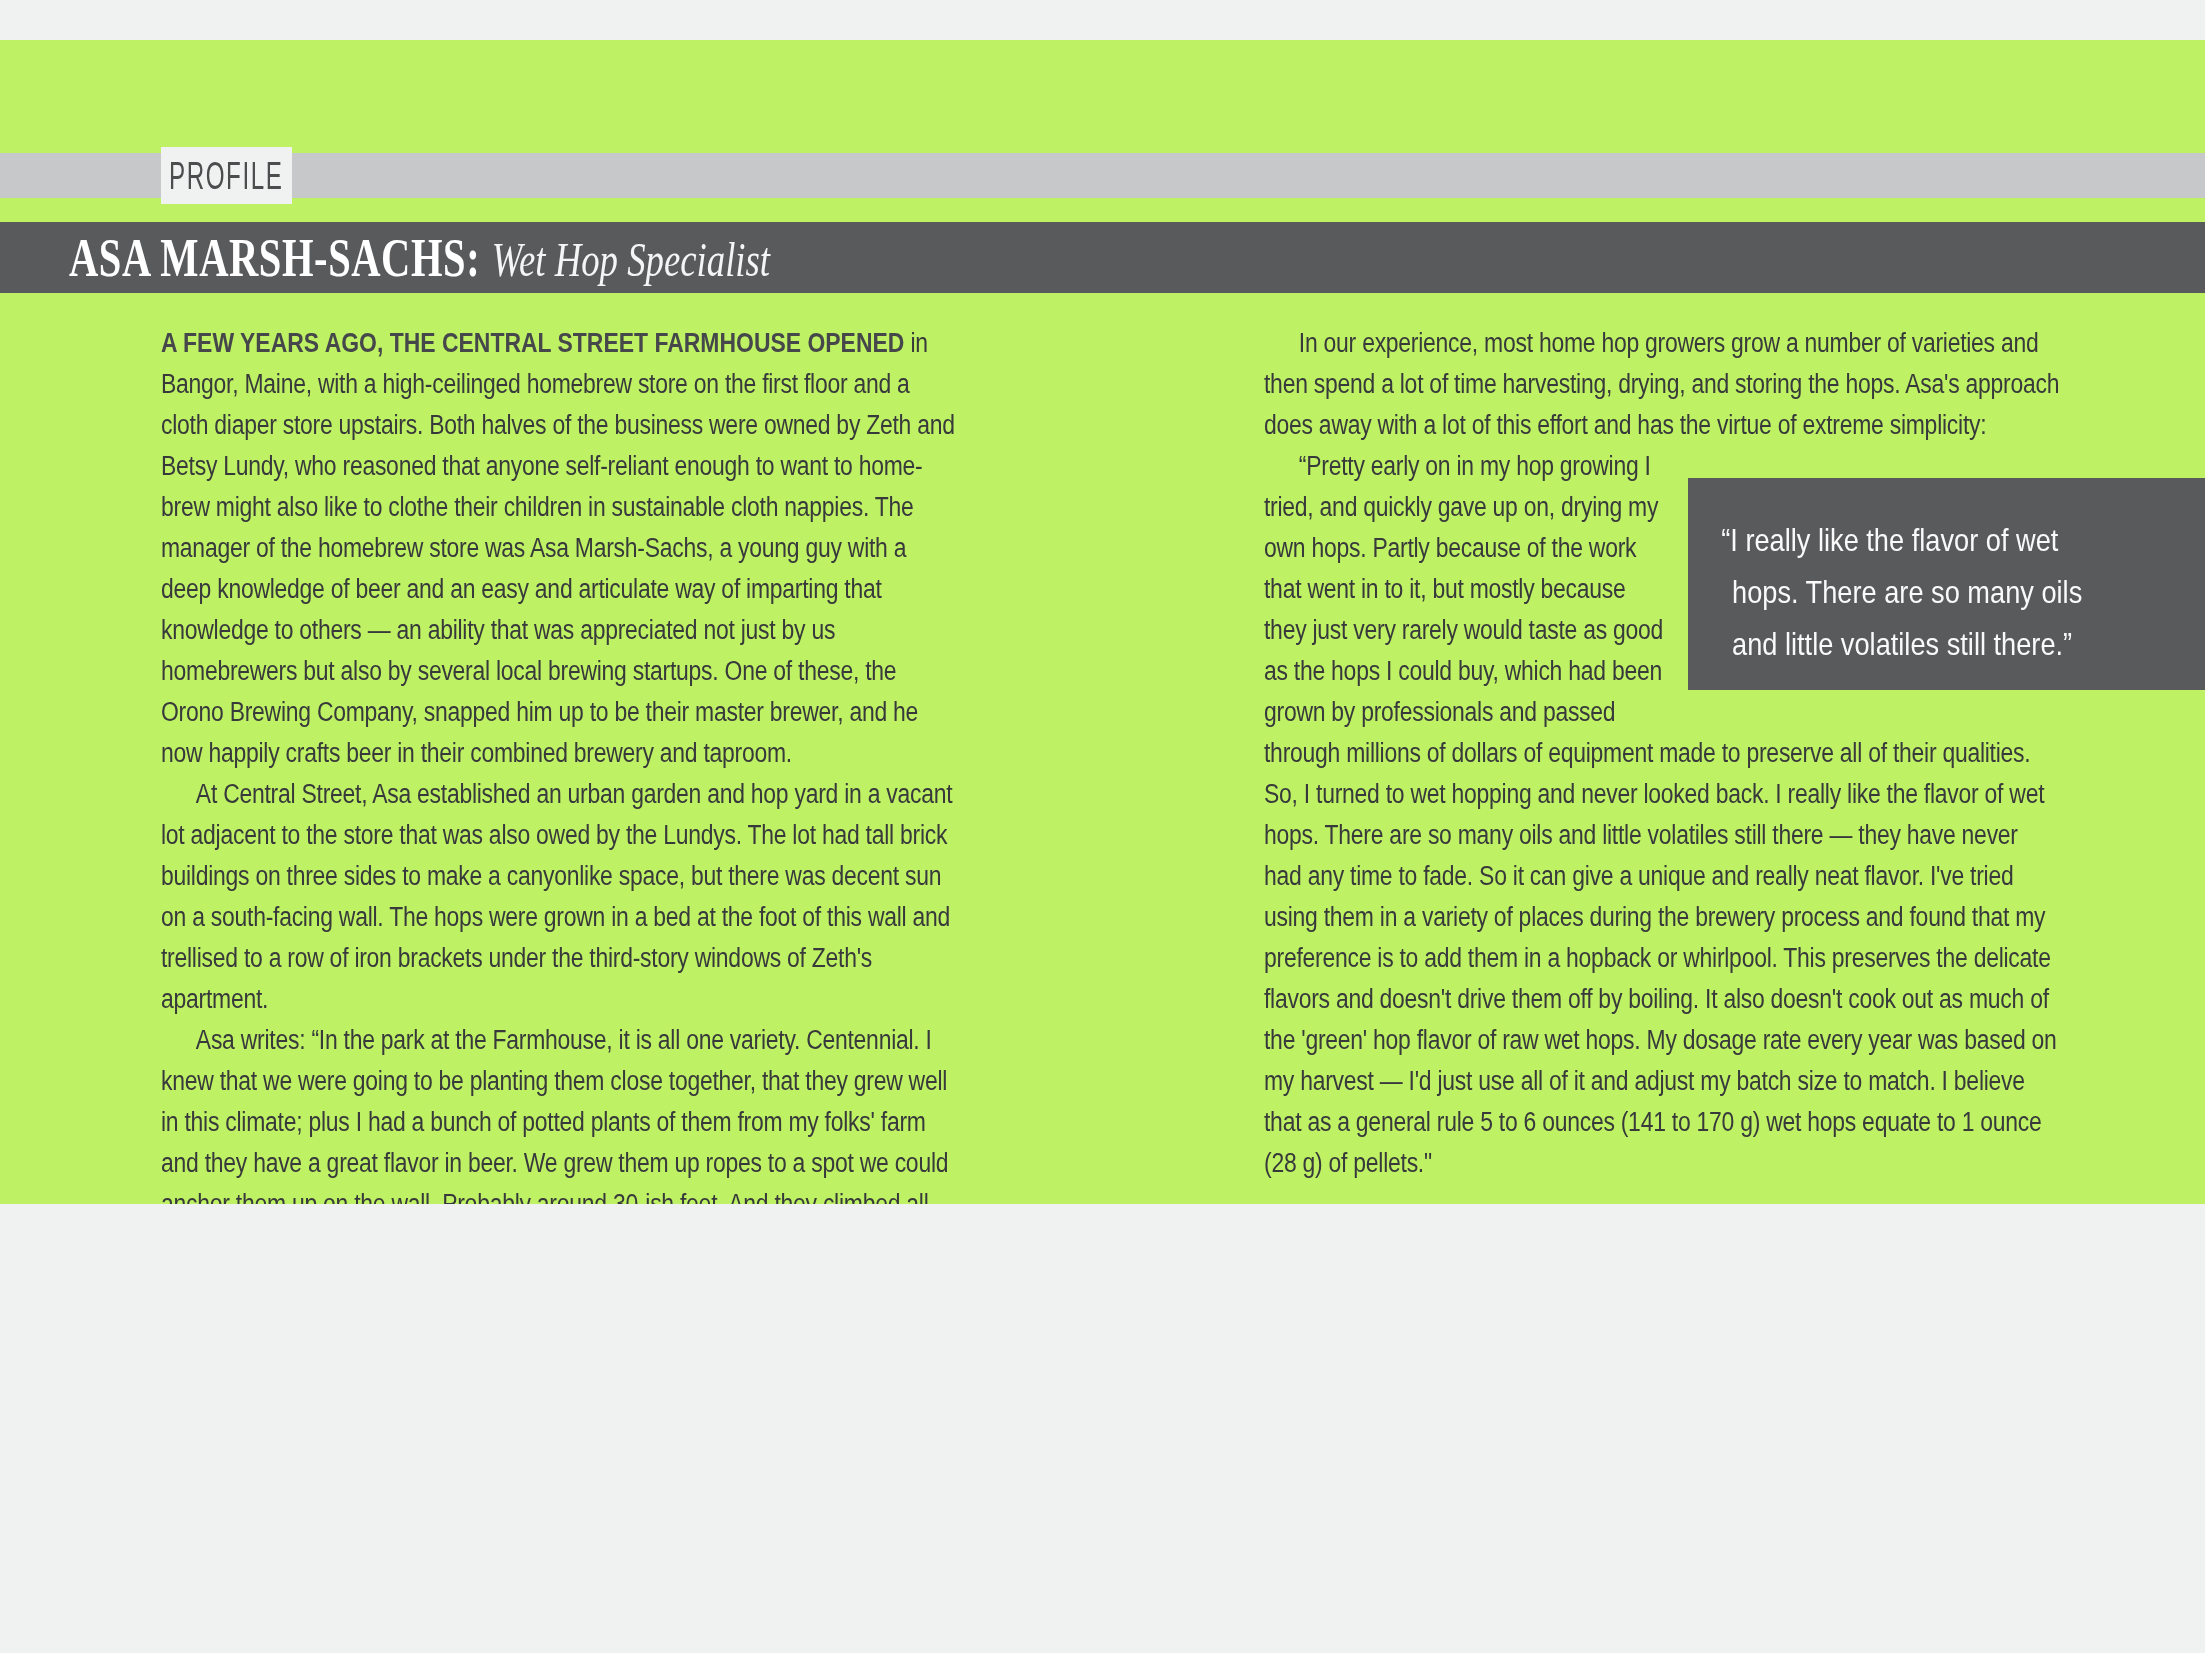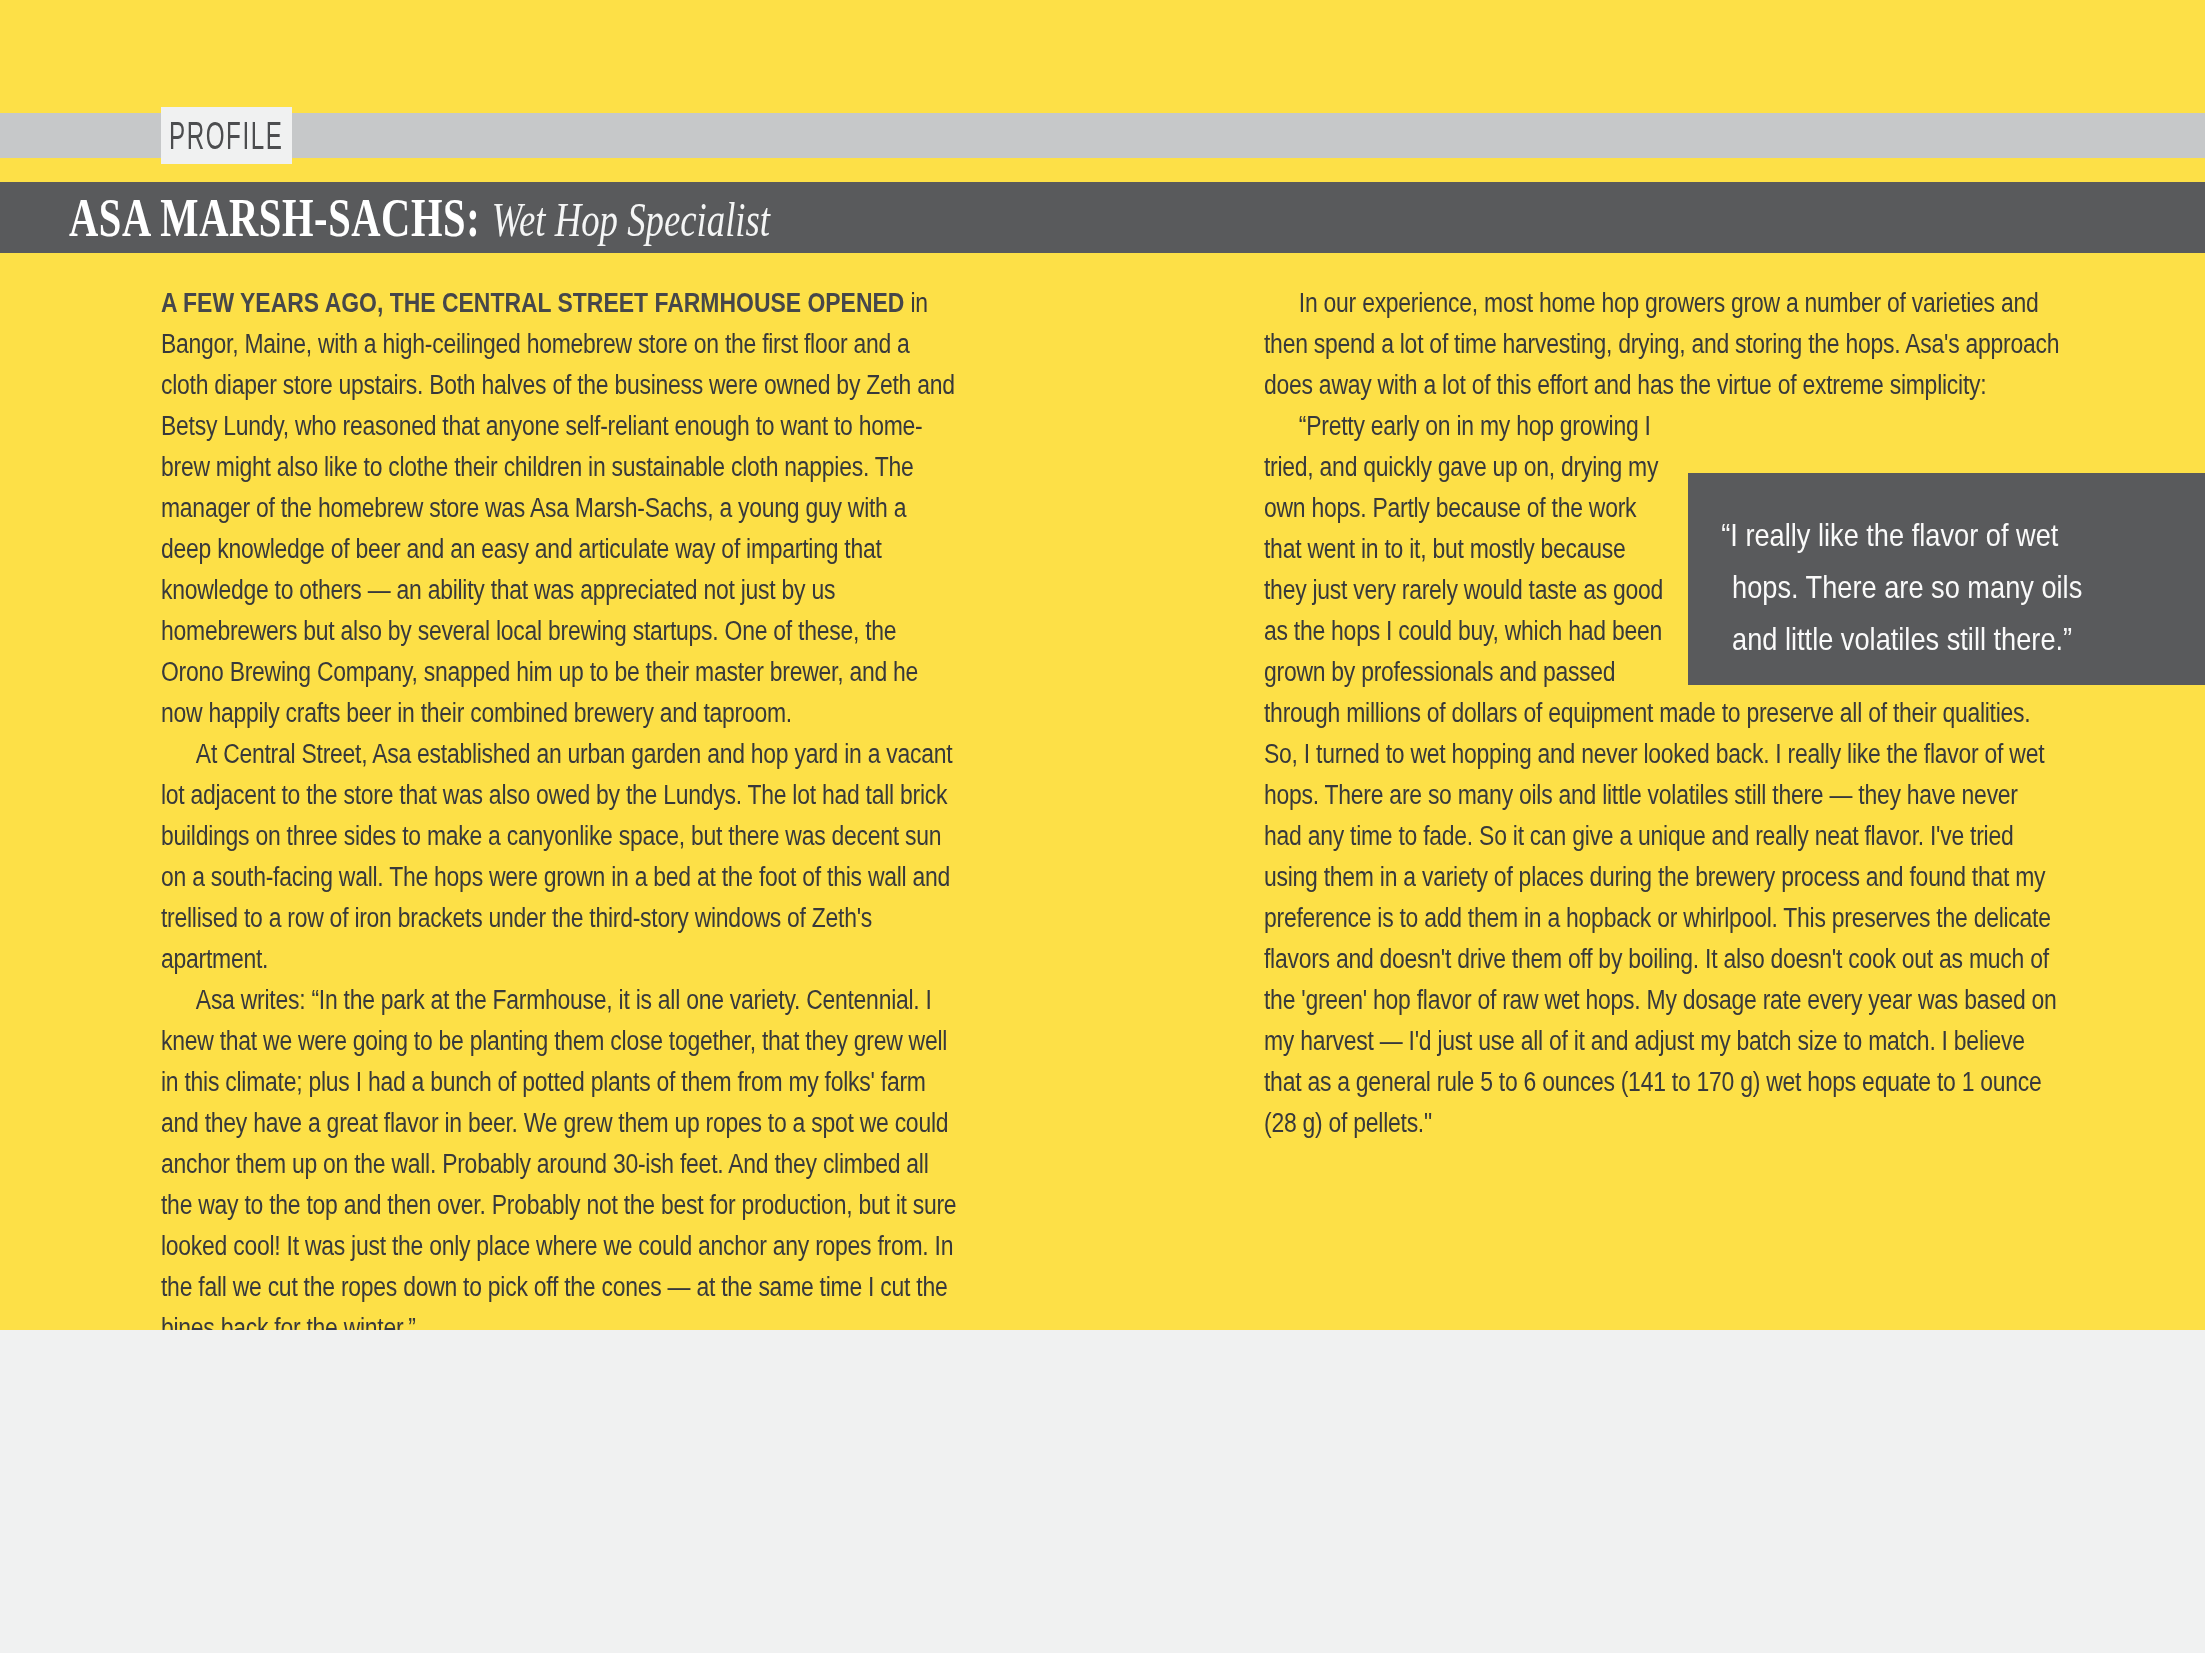--- a/index.html
+++ b/index.html
@@ -2,22 +2,22 @@
 <html style="font-size:13.6px"><head>
 <meta charset="utf-8">
 <style>
   html, body { margin:0; padding:0; }
   body {
     width:2205px; height:1654px;
     font-family:"Liberation Sans", sans-serif;
     background:#f0f1f1;
   }
   .page {
-    position:relative; width:2205px; height:1330px;
-    background:#fde047; overflow:hidden;
+    position:relative; width:2205px; height:1164px;
+    background:#bef264; overflow:hidden;margin-top:40px;
   }
 
   
   .kicker-band {
     position:absolute; top:113px; left:0; width:100%; height:45px;
     background:#c6c8c9;
   }
   .kicker-box {
     position:absolute; top:107px; left:161px; width:131px; height:57px;
     background:#f0f1f1;
@@ -56,21 +56,21 @@
   }
   p.bp { margin:0; }
   p.indent { text-indent:41px; }
   .lead { font-weight:bold; color:#46474a; letter-spacing:0; }
 
   
   .pq-spacer { display:block; float:right; width:458px; height:250px; }
 
   
   .pull-quote {
-    position:absolute; left:1688px; top:473px; width:517px; height:212px;
+    position:absolute; left:1688px; top:438px; width:517px; height:212px;
     background:#595a5c; box-sizing:border-box;
     padding:36px 32px 0 44px;
   }
   .pq-text {
     width:543px;
     transform:scaleX(0.85); transform-origin:0 0;
     color:#fafafa; font-size:32px; line-height:52px;
     text-indent:-12.7px; white-space:pre-line;
   }
 

